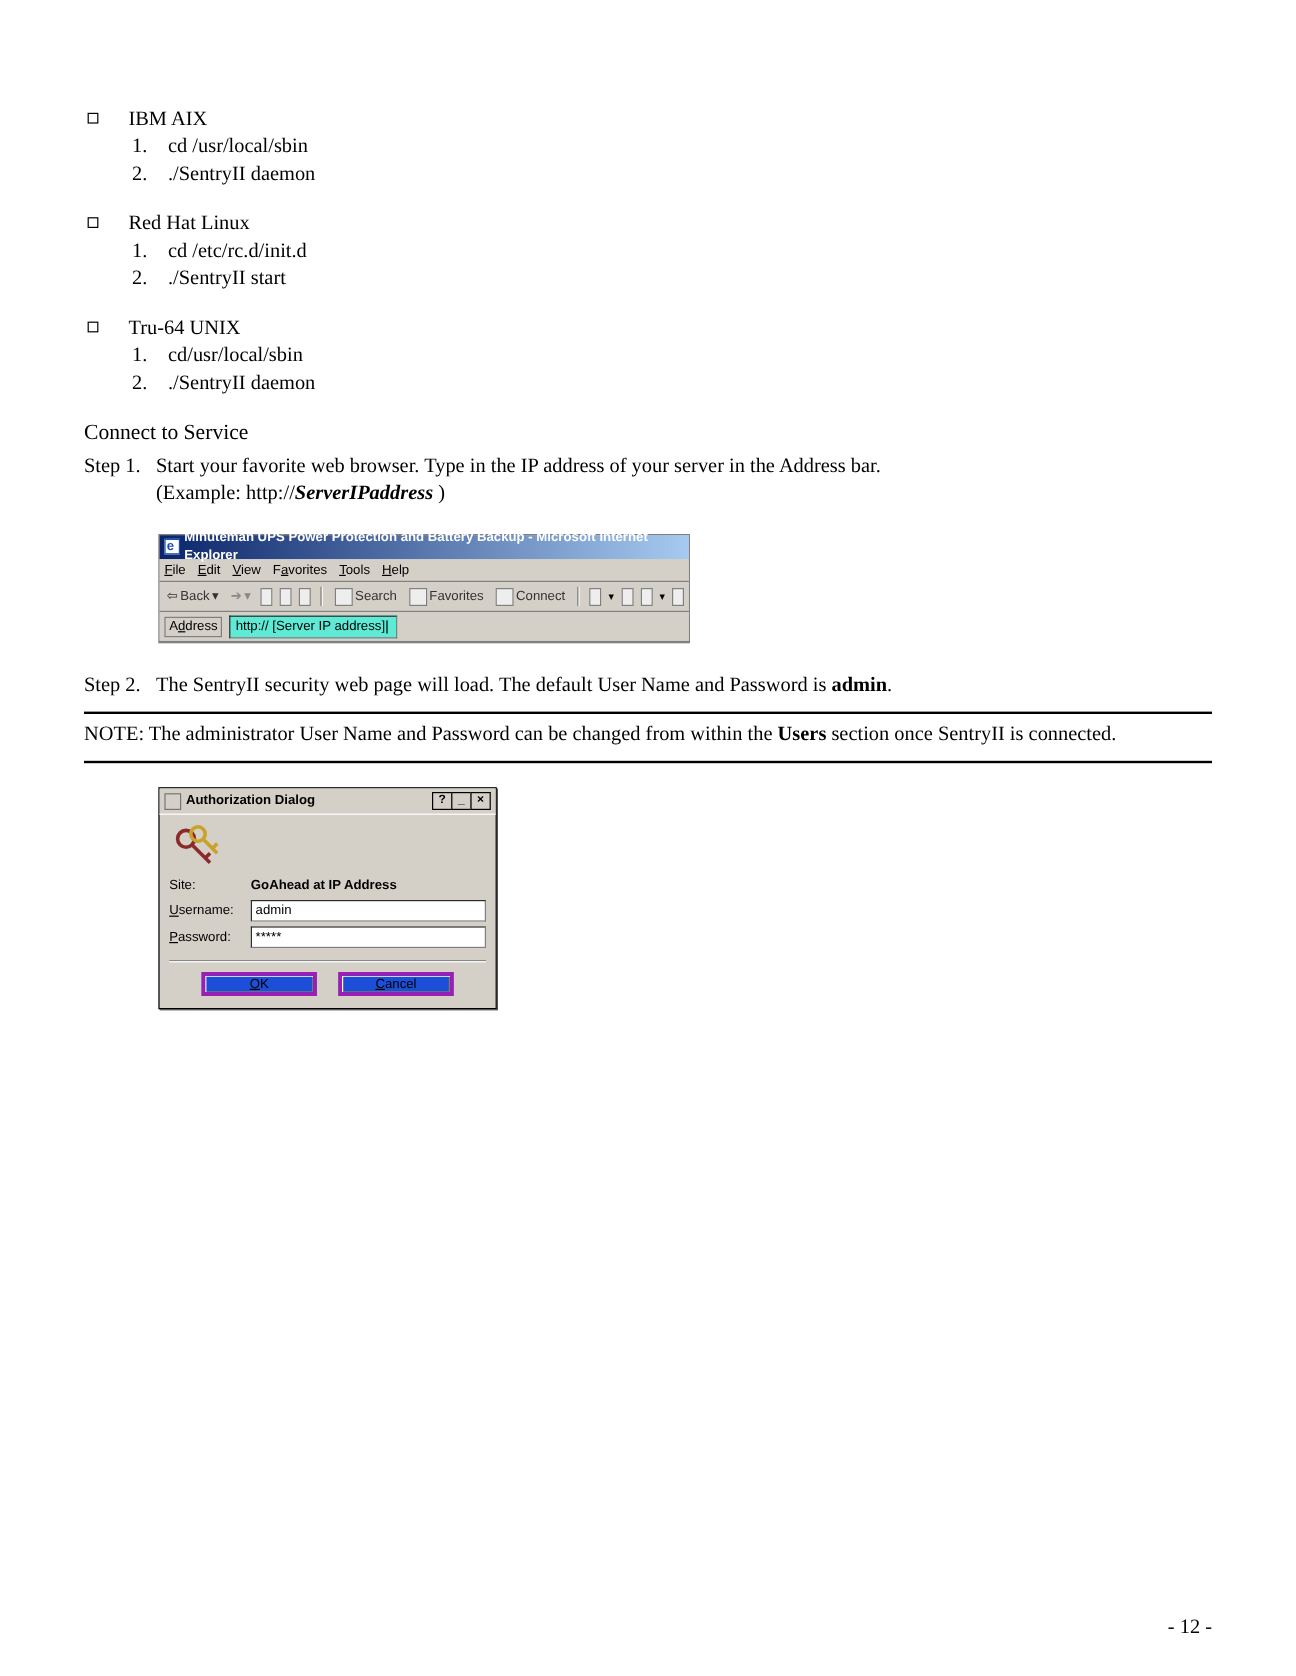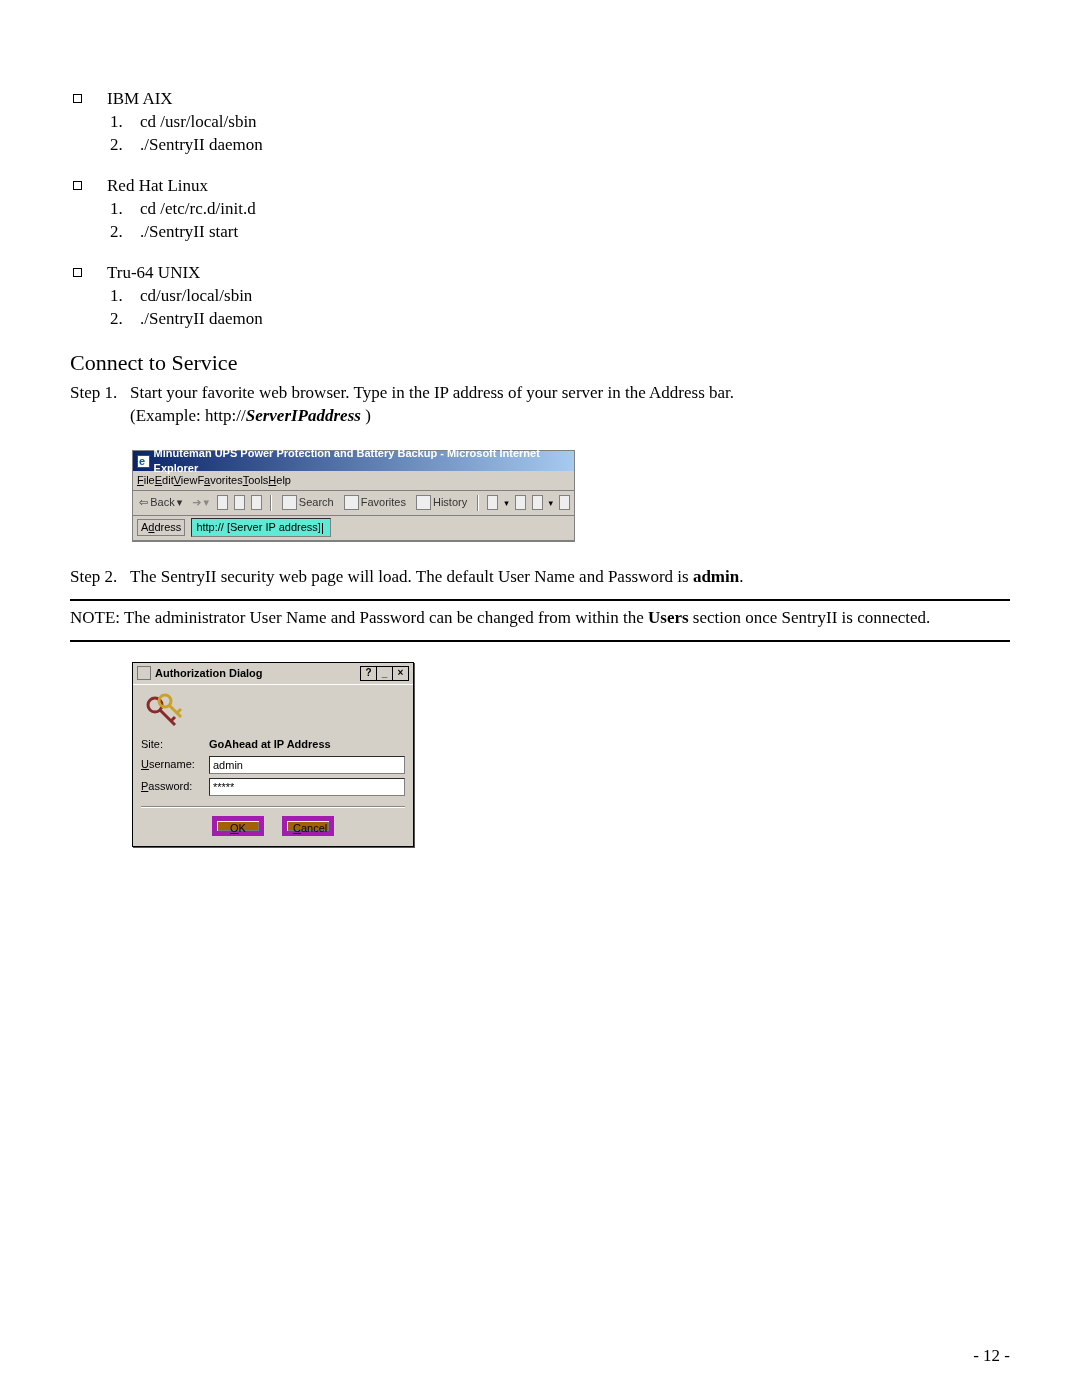--- a/index.html
+++ b/index.html
@@ -39,21 +39,21 @@
   ol.cmds{
     margin:0 0 0 40px;
     padding:0;
     list-style:none;
   }
   ol.cmds li{
     display:flex;
   }
   ol.cmds li .num{width:30px;}
   .connect-h{
-    font-size:22px;
+    font-size:18px;
     margin:12px 0 4px 0;
   }
   .step-row{display:flex;margin-bottom:0;}
   .step-lab{width:60px;white-space:nowrap;}
   .step-body{flex:1;}
   .example-indent{margin-left:60px;}
   .bold{font-weight:bold;}
   .bi{font-weight:bold;font-style:italic;}
   .note-rule{border:0;border-top:2px solid #000;margin:10px 0 6px 0;}
   .note-line{margin:2px 0 4px 0;}
@@ -92,21 +92,21 @@
     left:1px;top:-2px;
     font-size:11px;
     color:#1a4fb5;
     font-weight:bold;
   }
   .ie-menu{
     background:#d4d0c8;
     border-bottom:1px solid #808080;
     padding:2px 4px;
     display:flex;
-    gap:0;
+    gap:10px;
     align-items:flex-end;
   }
   .ie-menu span{cursor:default;}
   .ie-menu span u{text-decoration:underline;}
   .ie-tool{
     background:#d4d0c8;
     border-bottom:1px solid #808080;
     padding:2px 4px;
     display:flex;
     align-items:center;
@@ -240,23 +240,23 @@
     margin:10px 0 8px 0;
   }
   .dlg-btns{
     display:flex;
     justify-content:center;
     gap:18px;
   }
   .dlg-btns button{
     font-family:Tahoma,Arial,sans-serif;
     font-size:11px;
-    width:52px;height:20px;
-    background:#a16207;
-    border:5px solid #a21caf;
+    width:96px;height:20px;
+    background:#1d4ed8;
+    border:3px solid #a21caf;
     box-shadow:inset 1px 1px 0 #fff, inset -1px -1px 0 #777;
   }
   .dlg-btns button u{text-decoration:underline;}
 
   .page-num{
     position:absolute;
     bottom:29px;
     right:70px;
     font-size:17px;
   }
@@ -357,21 +357,21 @@
       <span class="tbtn">
           <span class="ticon"></span>
           <span>Search</span>
         </span>
       <span class="tbtn">
           <span class="ticon"></span>
           <span>Favorites</span>
         </span>
       <span class="tbtn">
           <span class="ticon"></span>
-          <span>History</span>
+          <span>Connect</span>
         </span>
       <span class="sep"></span>
       <span class="ticon"></span>
       <span style="font-size:9px;">▾</span>
       <span class="ticon"></span>
       <span class="ticon"></span>
       <span style="font-size:9px;">▾</span>
       <span class="ticon"></span>
     </div>
     <div class="ie-addr">

